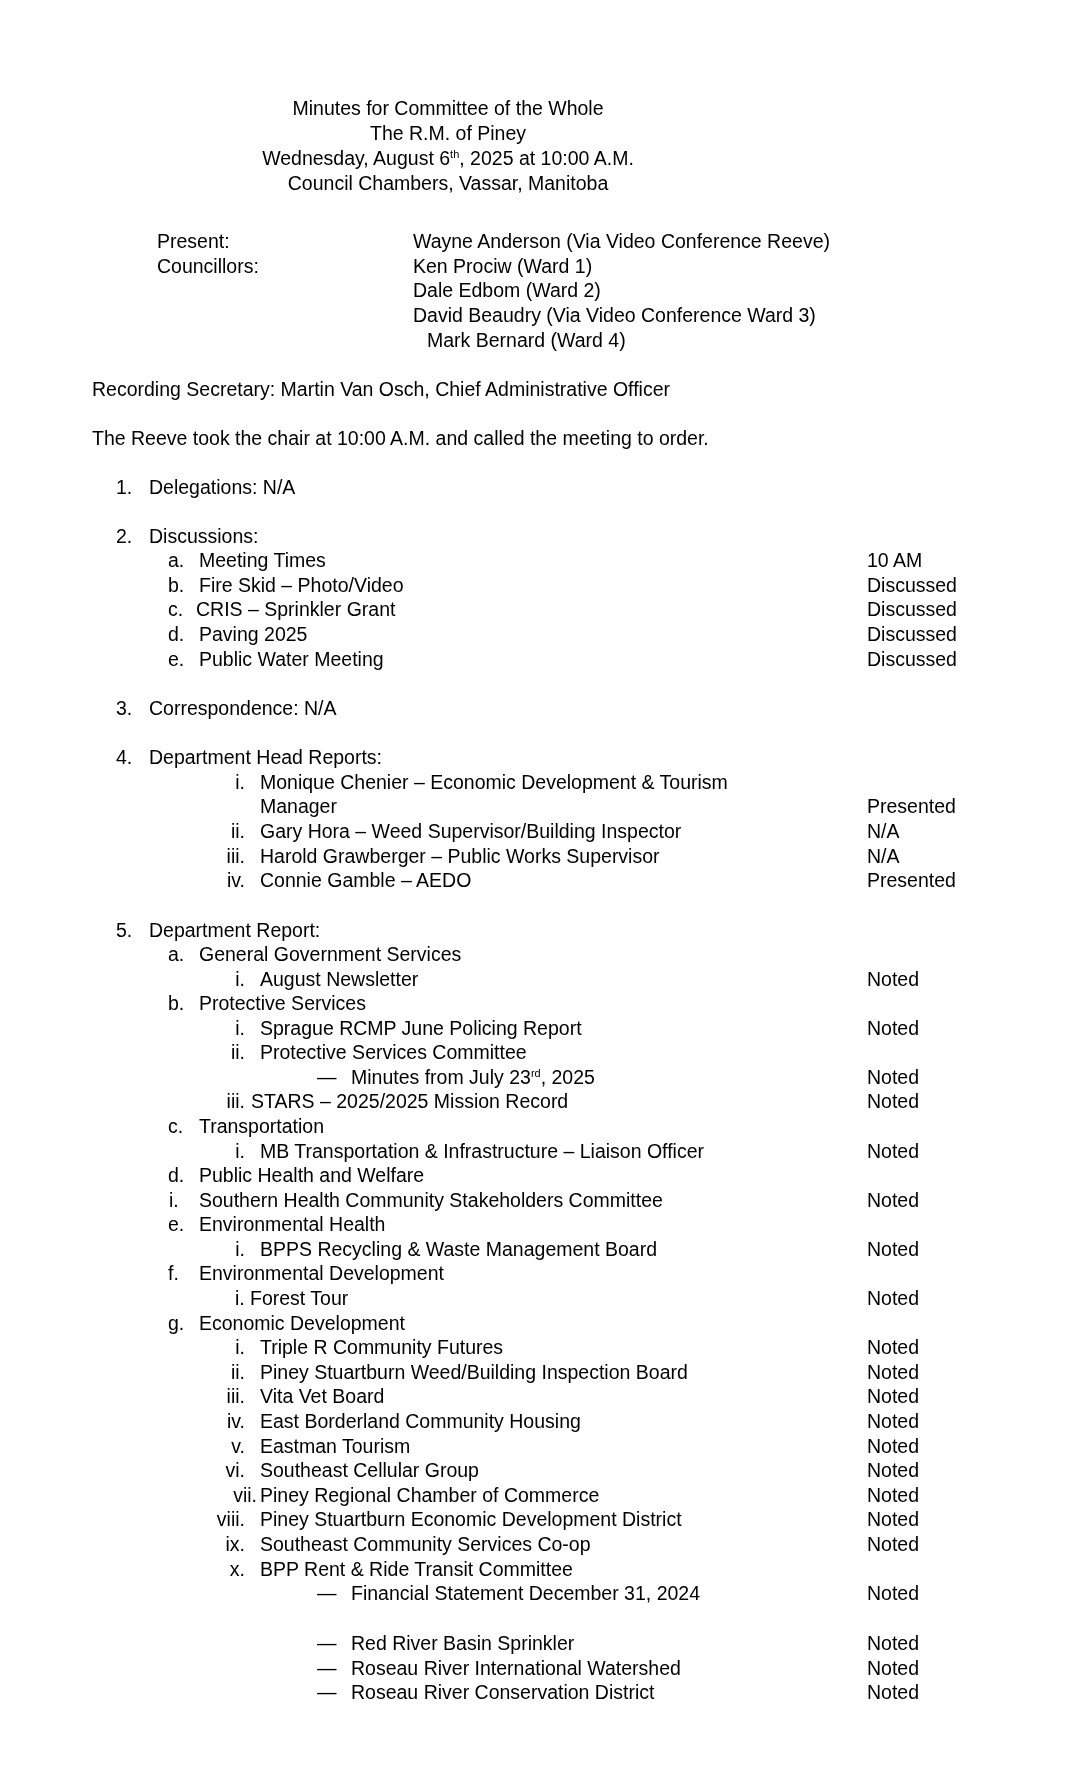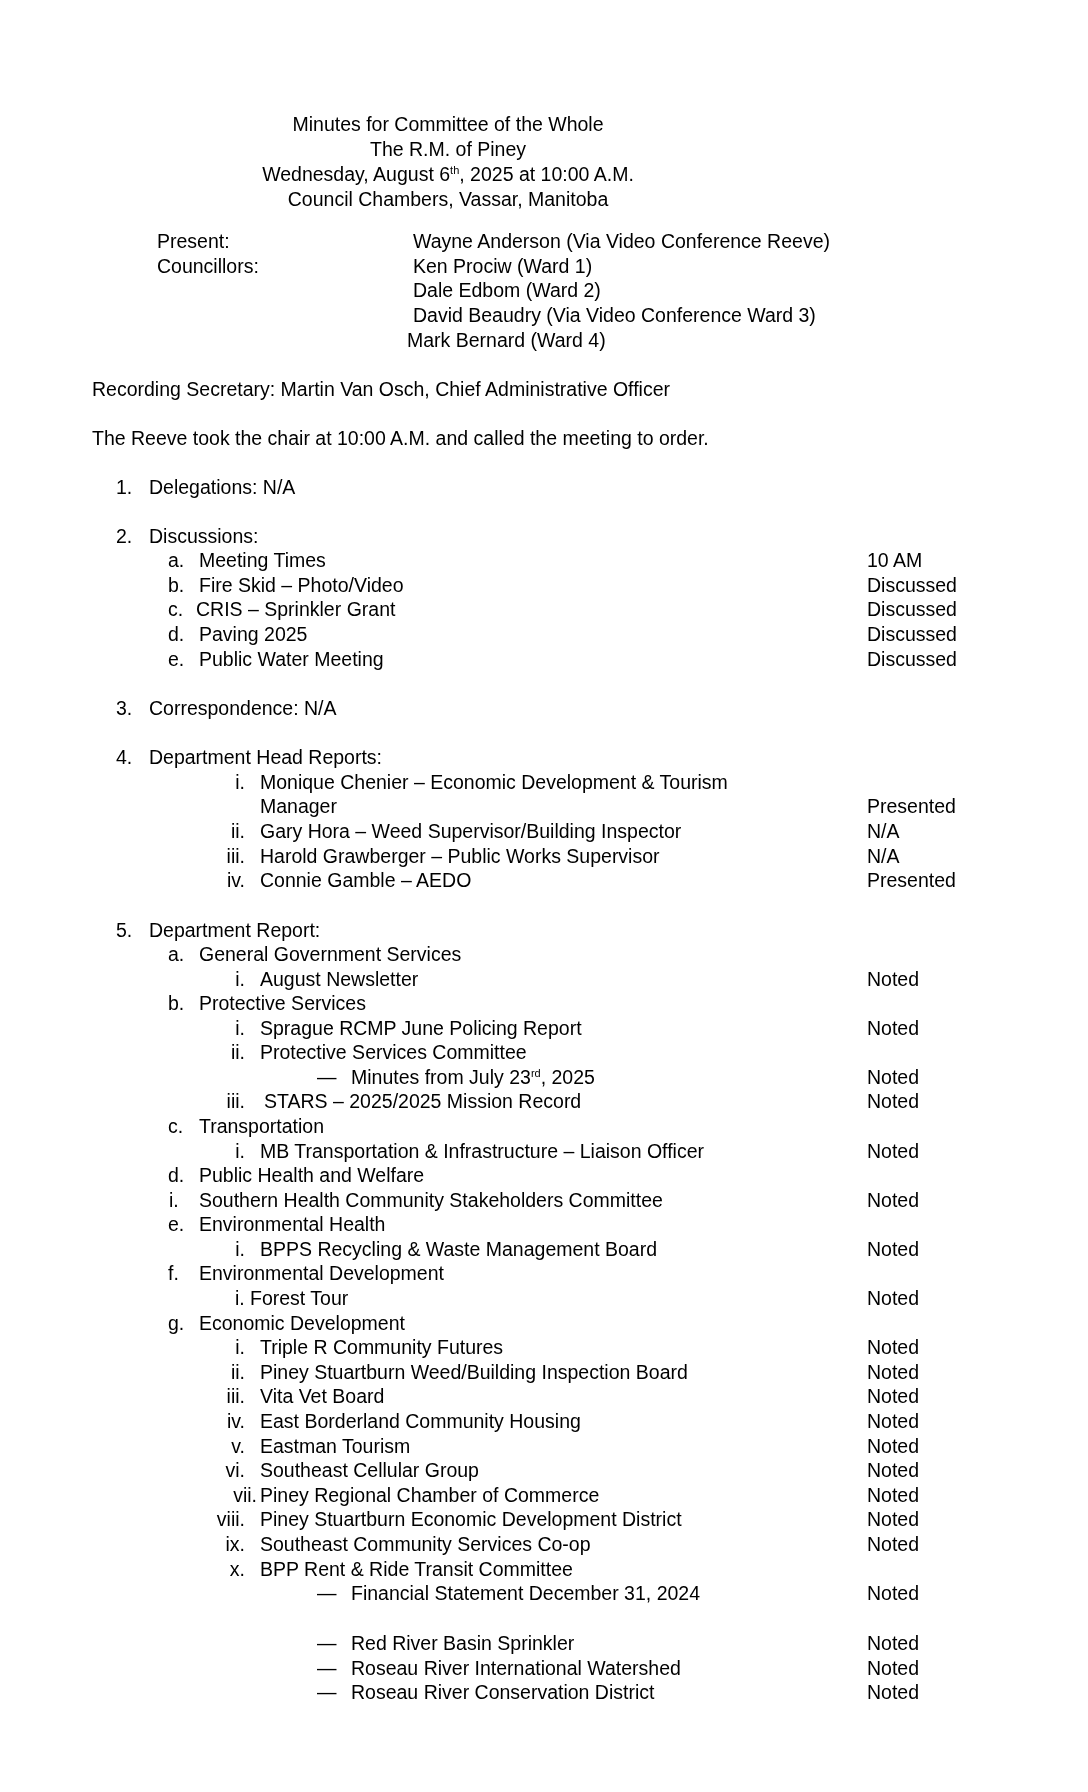--- a/index.html
+++ b/index.html
@@ -1,20 +1,20 @@
 <!DOCTYPE html>
 <html><head>
 <meta charset="utf-8">
 <style>
   html, body { margin:0; padding:0; background:#ffffff; }
   body { width:1088px; height:1792px; position:relative; overflow:hidden;
          font-family:"Liberation Sans", sans-serif; color:#000; font-size:19.5px; }
   .page { position:absolute; left:0; top:0; width:1088px; height:1792px; background:#fff; }
   .line { position:absolute; height:25px; line-height:25px; white-space:nowrap; }
-  .center { left:0; width:896px; text-align:center;margin-top:16px; }
+  .center { left:0; width:896px; text-align:center; }
   sup { font-size:11px; line-height:0; vertical-align:7px; }
   .num { position:absolute; text-align:right; }
   .status { position:absolute; left:867px; white-space:nowrap; }
   .row { position:absolute; left:0; width:1088px; height:25px; line-height:25px; }
   .txt { position:absolute; white-space:nowrap; }
 </style>
 </head>
 <body>
 
 <div class="page">
@@ -23,21 +23,21 @@
   <div class="line center" style="top:121px">The R.M. of Piney</div>
   <div class="line center" style="top:146px"><span>Wednesday, August 6</span><sup>th</sup><span>, 2025 at 10:00 A.M.</span></div>
   <div class="line center" style="top:171px">Council Chambers, Vassar, Manitoba</div>
 
   <div class="line" style="top:229px;left:157px">Present:</div>
   <div class="line" style="top:254px;left:157px">Councillors:</div>
   <div class="line" style="top:229px;left:413px">Wayne Anderson (Via Video Conference Reeve)</div>
   <div class="line" style="top:254px;left:413px">Ken Prociw (Ward 1)</div>
   <div class="line" style="top:278px;left:413px">Dale Edbom (Ward 2)</div>
   <div class="line" style="top:303px;left:413px">David Beaudry (Via Video Conference Ward 3)</div>
-  <div class="line" style="top:328px;left:407px">Mark Bernard (Ward 4)</div>
+  <div class="line" style="top:328px;left:427px">Mark Bernard (Ward 4)</div>
 
   <div class="line" style="top:377px;left:92px">Recording Secretary: Martin Van Osch, Chief Administrative Officer</div>
   <div class="line" style="top:426px;left:92px">The Reeve took the chair at 10:00 A.M. and called the meeting to order.</div>
 
   <div class="row" style="top:475px">
     <span class="txt" style="left:116px">1.</span>
     <span class="txt" style="left:149px">Delegations: N/A</span>
   </div>
 
   <div class="row" style="top:524px">
@@ -131,21 +131,21 @@
     <span class="num" style="left:200px;width:45px">ii.</span>
     <span class="txt" style="left:260px">Protective Services Committee</span>
   </div>
   <div class="row" style="top:1065px">
     <span class="txt" style="left:317px">—</span>
     <span class="txt" style="left:351px"><span>Minutes from July 23</span><sup>rd</sup><span>, 2025</span></span>
     <span class="status">Noted</span>
   </div>
   <div class="row" style="top:1089px">
     <span class="num" style="left:200px;width:45px">iii.</span>
-    <span class="txt" style="left:264px">STARS – 2025/2025 Mission Record</span>
+    <span class="txt" style="left:251px">STARS – 2025/2025 Mission Record</span>
     <span class="status">Noted</span>
   </div>
 
   <div class="row" style="top:1114px">
     <span class="txt" style="left:168px">c.</span>
     <span class="txt" style="left:199px">Transportation</span>
   </div>
   <div class="row" style="top:1139px">
     <span class="num" style="left:200px;width:45px">i.</span>
     <span class="txt" style="left:260px">MB Transportation &amp; Infrastructure – Liaison Officer</span>

